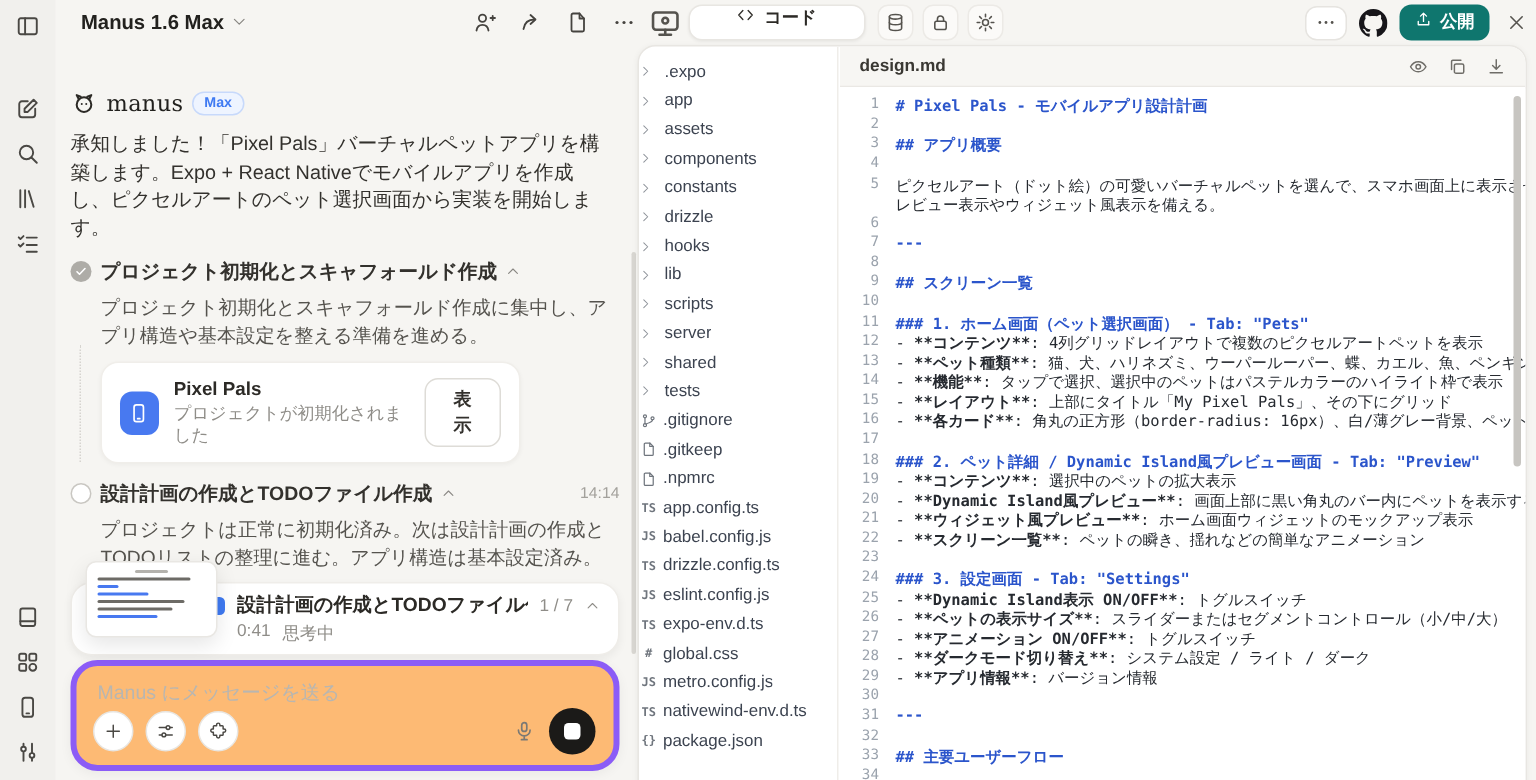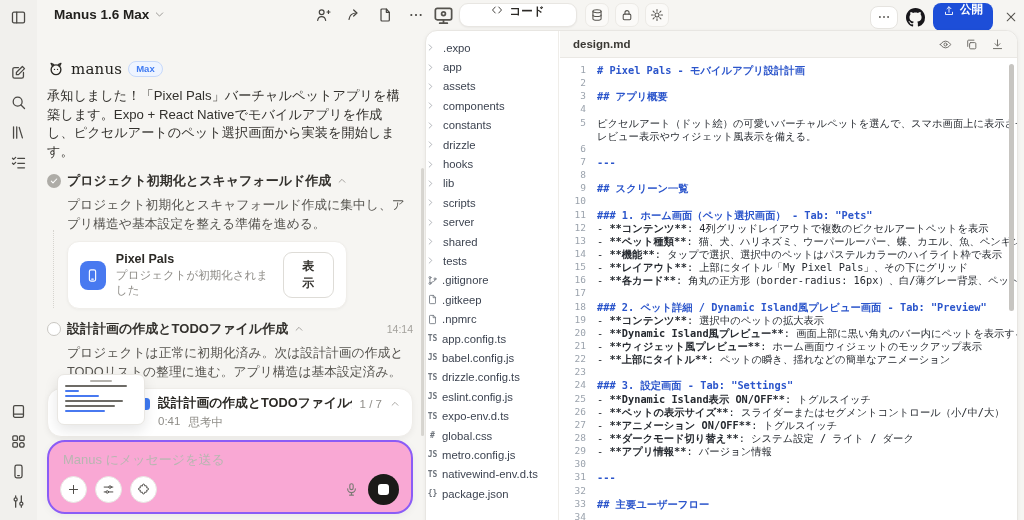--- a/index.html
+++ b/index.html
@@ -28,21 +28,21 @@
   .tb-monitor{position:absolute;left:395px;top:4px;width:23px;height:23px;color:#55534e;cursor:pointer}
   .code-pill{position:absolute;left:422px;top:3px;width:118px;height:24px;background:#fff;border:1px solid #e8e6e2;border-radius:9px;box-shadow:0 1px 2px rgba(0,0,0,.05);display:flex;align-items:flex-start;justify-content:center;gap:6px;cursor:pointer}
   .code-pill .ic{width:12px;height:12px;color:#33312d}
   .code-pill .t{font-size:11.5px;font-weight:700;color:#2c2a26}
   .tb-ghost{position:absolute;top:3px;width:24px;height:24px;border:1px solid #eceae6;border-radius:7px;background:#fbfaf8;display:flex;align-items:center;justify-content:center;color:#55534e;cursor:pointer}
   .tb-ghost .ic{width:14px;height:14px}
   .tb-right{position:absolute;right:6px;top:3px;display:flex;align-items:center;gap:8px}
   .more-btn{width:28px;height:23px;border:1px solid #e6e4e0;border-radius:8px;background:#fff;display:flex;align-items:center;justify-content:center;color:#55534e;cursor:pointer}
   .more-btn .ic{width:14px;height:14px}
   .gh{width:19px;height:19px;color:#17161a;cursor:pointer}
-  .publish{height:24px;padding:14px 10px;border-radius:8px;background:#1d4ed8;color:#fff;display:flex;align-items:flex-end;gap:5px;cursor:pointer}
+  .publish{height:24px;padding:4px 10px;border-radius:8px;background:#0f766e;color:#fff;display:flex;align-items:flex-start;gap:5px;cursor:pointer}
   .publish .ic{width:12px;height:12px}
   .publish .t{font-size:11.5px;font-weight:700}
   .close-x{width:14px;height:14px;color:#55534e;margin-left:3px;cursor:pointer}
 
   
   .chat{position:absolute;left:37px;top:30px;width:388px;bottom:0;padding:0 12px 0 10px}
   .brand{margin-top:30px;display:flex;align-items:center;gap:6px}
   .brand .ic{width:18px;height:18px;color:#2c2a26}
   .brand .name{font-family:"DejaVu Serif",serif;font-size:15px;font-weight:400;letter-spacing:.2px;color:#22211e}
   .badge{font-size:9.5px;font-weight:700;color:#3f7af2;border:1px solid #c7d9fb;background:#eef4ff;border-radius:8px;padding:1.5px 7px;line-height:1.2}
@@ -77,21 +77,21 @@
   
   .status{position:absolute;left:10px;right:12px;bottom:83px;height:49px;background:#fff;border:1px solid #efede9;border-radius:14px;box-shadow:0 2px 6px rgba(0,0,0,.05);padding:8px 12px 8px 90px;display:flex;flex-direction:column;justify-content:center}
   .status .r1{display:flex;align-items:center;gap:8px}
   .status .sq{width:12px;height:12px;border-radius:3.5px;background:#3f7af2;flex:none}
   .status .tt{font-size:12.8px;font-weight:700;color:#2c2a26;white-space:nowrap;overflow:hidden}
   .status .prog{margin-left:auto;font-size:11.5px;color:#8f8d88;white-space:nowrap}
   .status .chev{width:10px;height:10px;color:#8f8d88}
   .status .r2{display:flex;gap:8px;margin:3px 0 0 20px;font-size:11.5px;color:#8f8d88}
 
   
-  .inputbox{position:absolute;left:10px;right:12px;bottom:6px;height:74px;background:#f9a8d4;border:2px solid #8b5cf6;border-radius:18px;box-shadow:0 2px 8px rgba(0,0,0,.05)}
+  .inputbox{position:absolute;left:10px;right:12px;bottom:6px;height:74px;background:#fdba74;border:4px solid #8b5cf6;border-radius:18px;box-shadow:0 2px 8px rgba(0,0,0,.05)}
   .inputbox input{position:absolute;left:14px;top:10px;right:14px;border:0;outline:0;font-size:13px;color:#33312d;background:transparent;font-family:"Liberation Sans",sans-serif}
   .inputbox input::placeholder{color:#b8b6b1}
   .in-actions{position:absolute;left:11px;bottom:9px;display:flex;gap:8px}
   .circle-btn{width:27px;height:27px;border-radius:50%;border:1px solid #e8e6e2;background:#fff;display:flex;align-items:center;justify-content:center;color:#4a4844;cursor:pointer}
   .circle-btn .ic{width:13px;height:13px}
   .mic{position:absolute;right:52px;bottom:15px;width:15px;height:15px;color:#7b7974;cursor:pointer}
   .stop-btn{position:absolute;right:12px;bottom:7px;width:31px;height:31px;border-radius:50%;background:#1b1a18;display:flex;align-items:center;justify-content:center;cursor:pointer}
   .stop-btn .sq{width:11px;height:11px;border-radius:3px;background:#fff}
   .chat-scroll{position:absolute;right:1px;top:138px;width:3px;height:268px;border-radius:2px;background:#d8d6d1;cursor:pointer}
 
@@ -731,21 +731,21 @@
           <div class="erow">
             <span class="eln">20</span>
             <span class="ecode li">- <b>**Dynamic Island風プレビュー**</b>: 画面上部に黒い角丸のバー内にペットを表示するモックアップ</span>
           </div>
           <div class="erow">
             <span class="eln">21</span>
             <span class="ecode li">- <b>**ウィジェット風プレビュー**</b>: ホーム画面ウィジェットのモックアップ表示</span>
           </div>
           <div class="erow">
             <span class="eln">22</span>
-            <span class="ecode li">- <b>**上部にタイトル**</b>: ペットの瞬き、揺れなどの簡単なアニメーション</span>
+            <span class="ecode li">- <b>**スクリーン一覧**</b>: ペットの瞬き、揺れなどの簡単なアニメーション</span>
           </div>
           <div class="erow">
             <span class="eln">23</span>
             <span class="ecode p"></span>
           </div>
           <div class="erow">
             <span class="eln">24</span>
             <span class="ecode h">### 3. 設定画面 - Tab: "Settings"</span>
           </div>
           <div class="erow">

